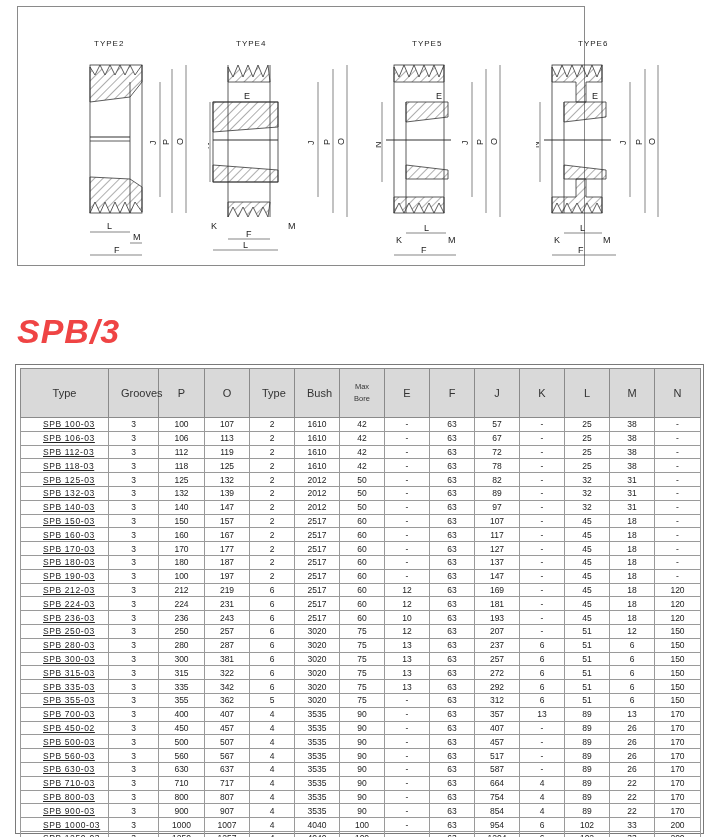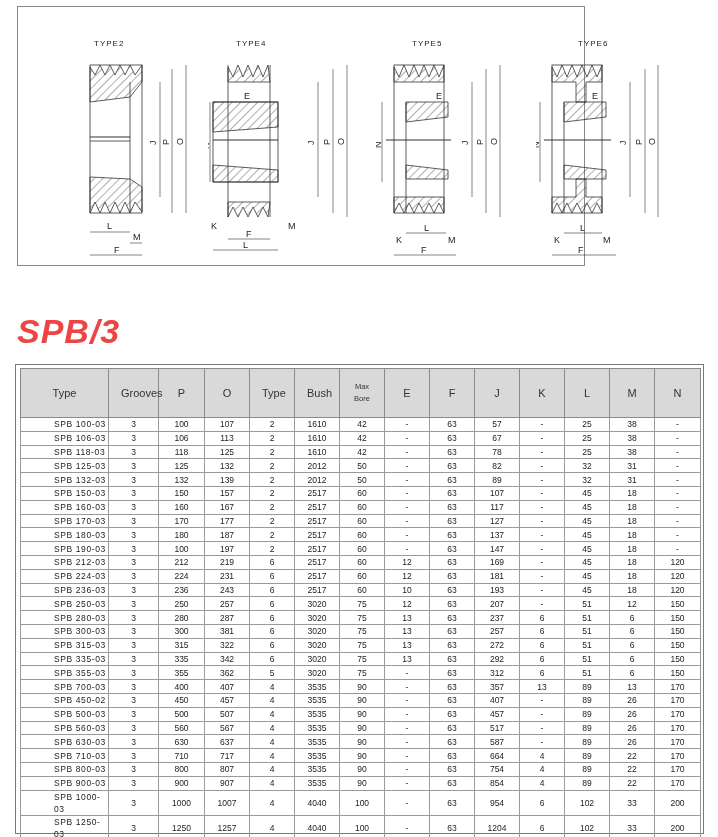--- a/index.html
+++ b/index.html
@@ -6,21 +6,21 @@
   body { width:718px; height:837px; position:relative; overflow:hidden; font-family:"Liberation Sans", sans-serif; color:#222; }
   .diagram-panel { position:absolute; left:17px; top:6px; width:568px; height:260px; border:1px solid #8a8a8a; background:#fff; box-sizing:border-box; }
   .diagram { position:absolute; top:0; }
   .diagram .label { position:absolute; top:32px; font-size:8px; letter-spacing:1px; color:#222; }
   .title { position:absolute; left:17px; top:312px; font-family:"Liberation Sans", sans-serif; font-weight:bold; font-style:italic; font-size:34px; color:#ef4444; letter-spacing:1px; }
   .table-wrap { position:absolute; left:15px; top:364px; width:689px; height:470px; border:1px solid #7a7a7a; box-sizing:border-box; padding:3px 4px 0 4px; background:#fff; }
   table { border-collapse:collapse; width:680px; table-layout:fixed; }
   th { background:#d9d9d9; font-weight:normal; font-size:11px; color:#333; border:1px solid #8a8a8a; height:20px; padding:12px; text-align:center; }
   th.small { font-size:7.5px; line-height:12px; }
   td { font-size:8.5px; color:#222; border:1px solid #9a9a9a; height:12.8px; padding:0; text-align:center; line-height:12px; }
-  td.type { text-align:left; padding-left:33px; letter-spacing:0.6px; }
+  td.type { text-align:left; padding-left:22px; letter-spacing:0.6px;text-decoration:underline; }
 </style>
 </head>
 <body>
 
 <div class="diagram-panel">
 
   <div class="diagram" style="left:52px;width:130px;">
     <div class="label" style="left:24px;">TYPE2</div>
     <svg width="130" height="260" style="position:absolute;left:0;top:0;">
       <defs>
@@ -200,20 +200,36 @@
           <td>42</td>
           <td>-</td>
           <td>63</td>
           <td>67</td>
           <td>-</td>
           <td>25</td>
           <td>38</td>
           <td>-</td>
         </tr>
         <tr>
+          <td class="type">SPB 112-03</td>
+          <td>3</td>
+          <td>112</td>
+          <td>119</td>
+          <td>2</td>
+          <td>1610</td>
+          <td>42</td>
+          <td>-</td>
+          <td>63</td>
+          <td>72</td>
+          <td>-</td>
+          <td>25</td>
+          <td>38</td>
+          <td>-</td>
+        </tr>
+        <tr>
           <td class="type">SPB 118-03</td>
           <td>3</td>
           <td>118</td>
           <td>125</td>
           <td>2</td>
           <td>1610</td>
           <td>42</td>
           <td>-</td>
           <td>63</td>
           <td>78</td>
@@ -242,20 +258,36 @@
           <td class="type">SPB 132-03</td>
           <td>3</td>
           <td>132</td>
           <td>139</td>
           <td>2</td>
           <td>2012</td>
           <td>50</td>
           <td>-</td>
           <td>63</td>
           <td>89</td>
+          <td>-</td>
+          <td>32</td>
+          <td>31</td>
+          <td>-</td>
+        </tr>
+        <tr>
+          <td class="type">SPB 140-03</td>
+          <td>3</td>
+          <td>140</td>
+          <td>147</td>
+          <td>2</td>
+          <td>2012</td>
+          <td>50</td>
+          <td>-</td>
+          <td>63</td>
+          <td>97</td>
           <td>-</td>
           <td>32</td>
           <td>31</td>
           <td>-</td>
         </tr>
         <tr>
           <td class="type">SPB 150-03</td>
           <td>3</td>
           <td>150</td>
           <td>157</td>

